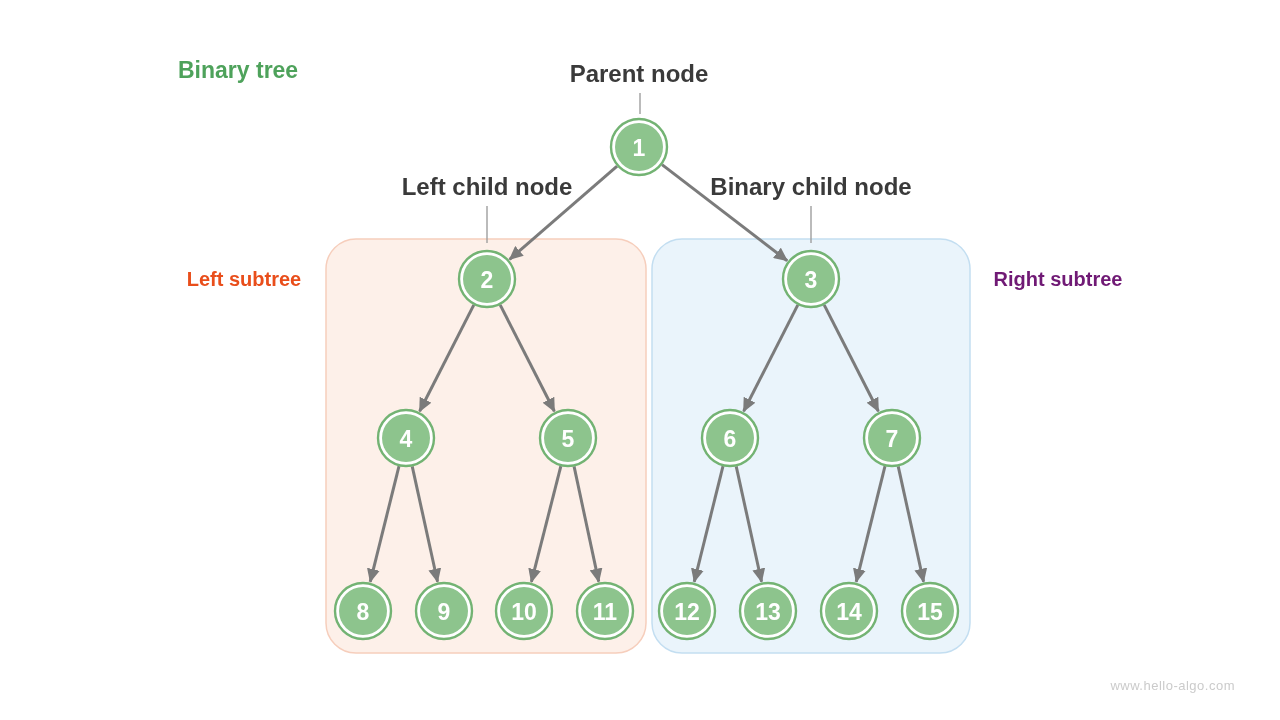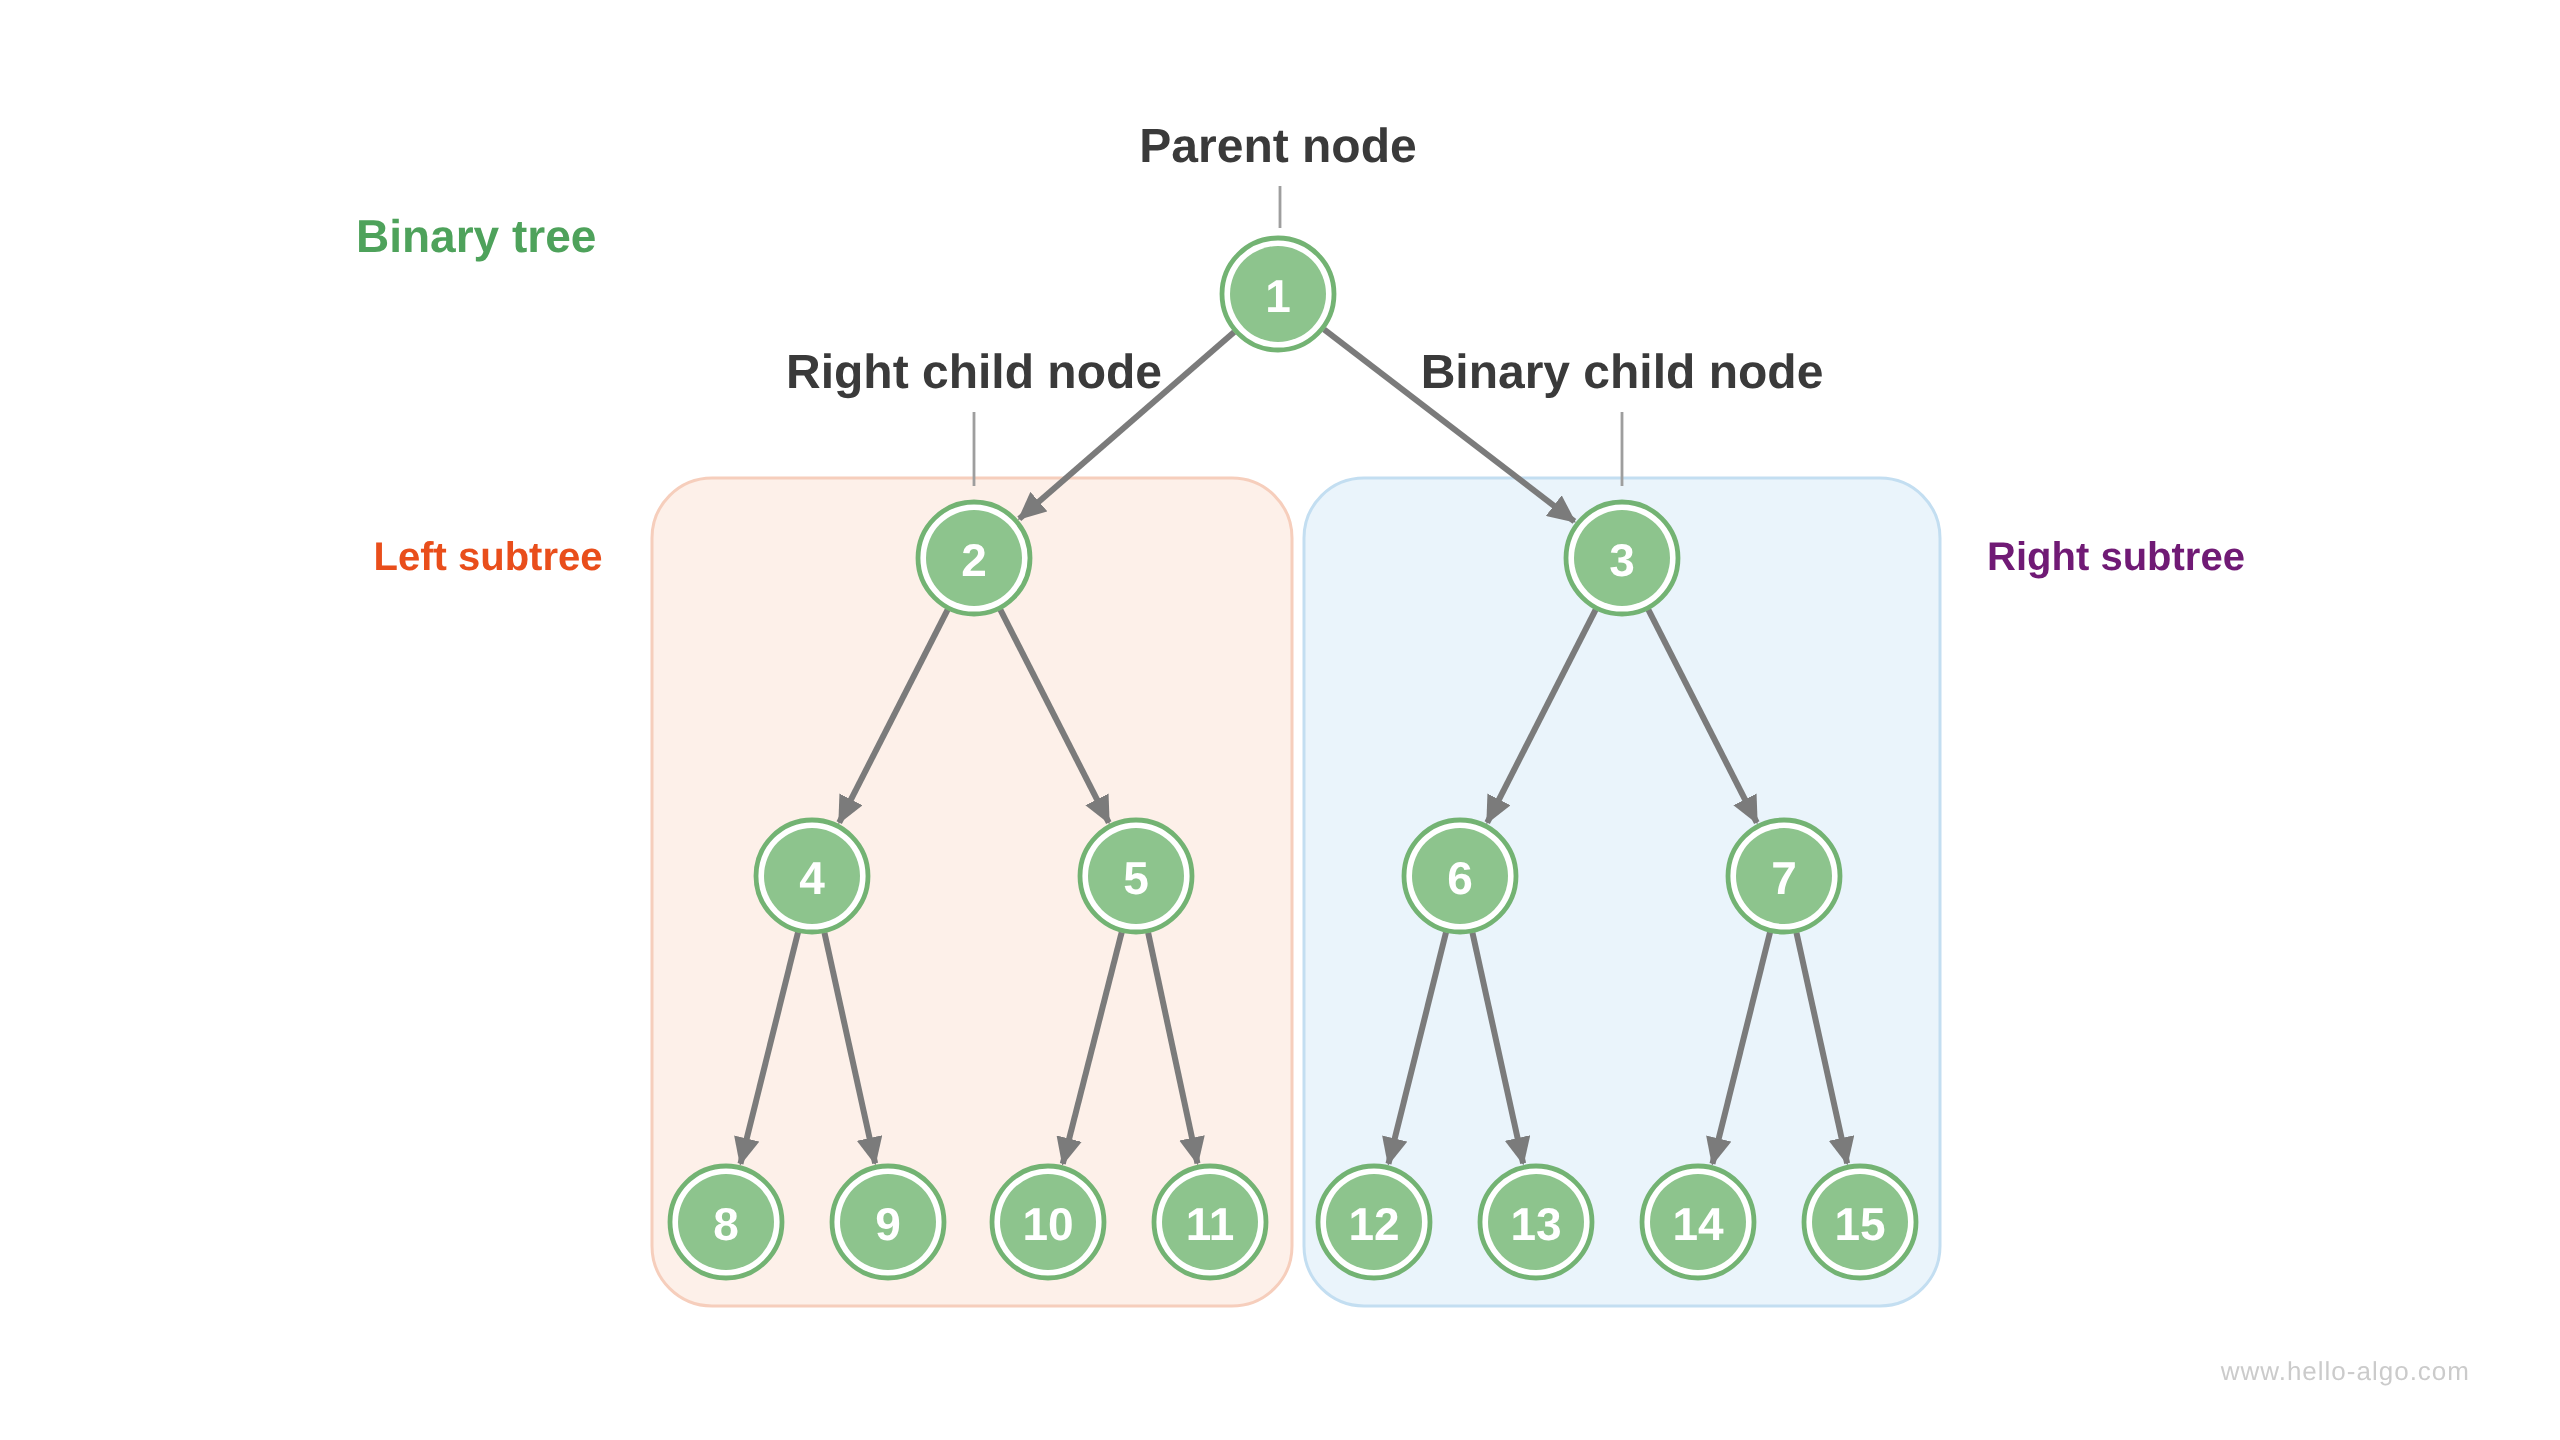--- a/index.html
+++ b/index.html
@@ -10,21 +10,21 @@
     overflow:hidden;
     font-family:"Liberation Sans", sans-serif;
   }
   .canvas svg{position:absolute;left:0;top:0;}
   .label{
     position:absolute;
     font-weight:bold;
     white-space:nowrap;
     line-height:1.1;
   }
-  .title{font-size:23px;left:178px;top:58px;margin-top:48px;}
+  .title{font-size:23px;left:178px;top:58px;}
   .ann{font-size:24px;transform:translateX(-50%);color:#3A3A3A;}
   .subtree{font-size:20px;transform:translate(-50%,-50%);}
   .watermark{
     position:absolute;
     right:45px;top:678px;
     font-family:Liberation Sans, sans-serif;
     font-size:13px;
     letter-spacing:0.5px;
   }
 </style>
@@ -132,20 +132,20 @@
       <g>
         <circle cx="930" cy="611" r="28" fill="#FFFFFF" stroke="#73B373" stroke-width="2.4"></circle>
         <circle cx="930" cy="611" r="24" fill="#8DC48D"></circle>
         <text x="930" y="611" text-anchor="middle" dominant-baseline="central" dy="0.04em" fill="#FFFFFF" font-size="23" font-weight="bold" font-family="&quot;Liberation Sans&quot;, sans-serif">15</text>
       </g>
     </svg>
 
   <div class="label title" style="color: rgb(78, 162, 91);">Binary tree</div>
 
   <div class="label ann" style="left: 639px; top: 61px;">Parent node</div>
-  <div class="label ann" style="left: 487px; top: 174px;">Right child node</div>
+  <div class="label ann" style="left: 487px; top: 174px;">Left child node</div>
   <div class="label ann" style="left: 811px; top: 174px;">Binary child node</div>
 
   <div class="label subtree" style="left: 244px; top: 279px; color: rgb(233, 78, 27);">Left subtree</div>
   <div class="label subtree" style="left: 1058px; top: 279px; color: #701a75;">Right subtree</div>
 
   <div class="watermark" style="color: rgb(203, 203, 203);">www.hello-algo.com</div>
 </div>
 
 </body></html>

